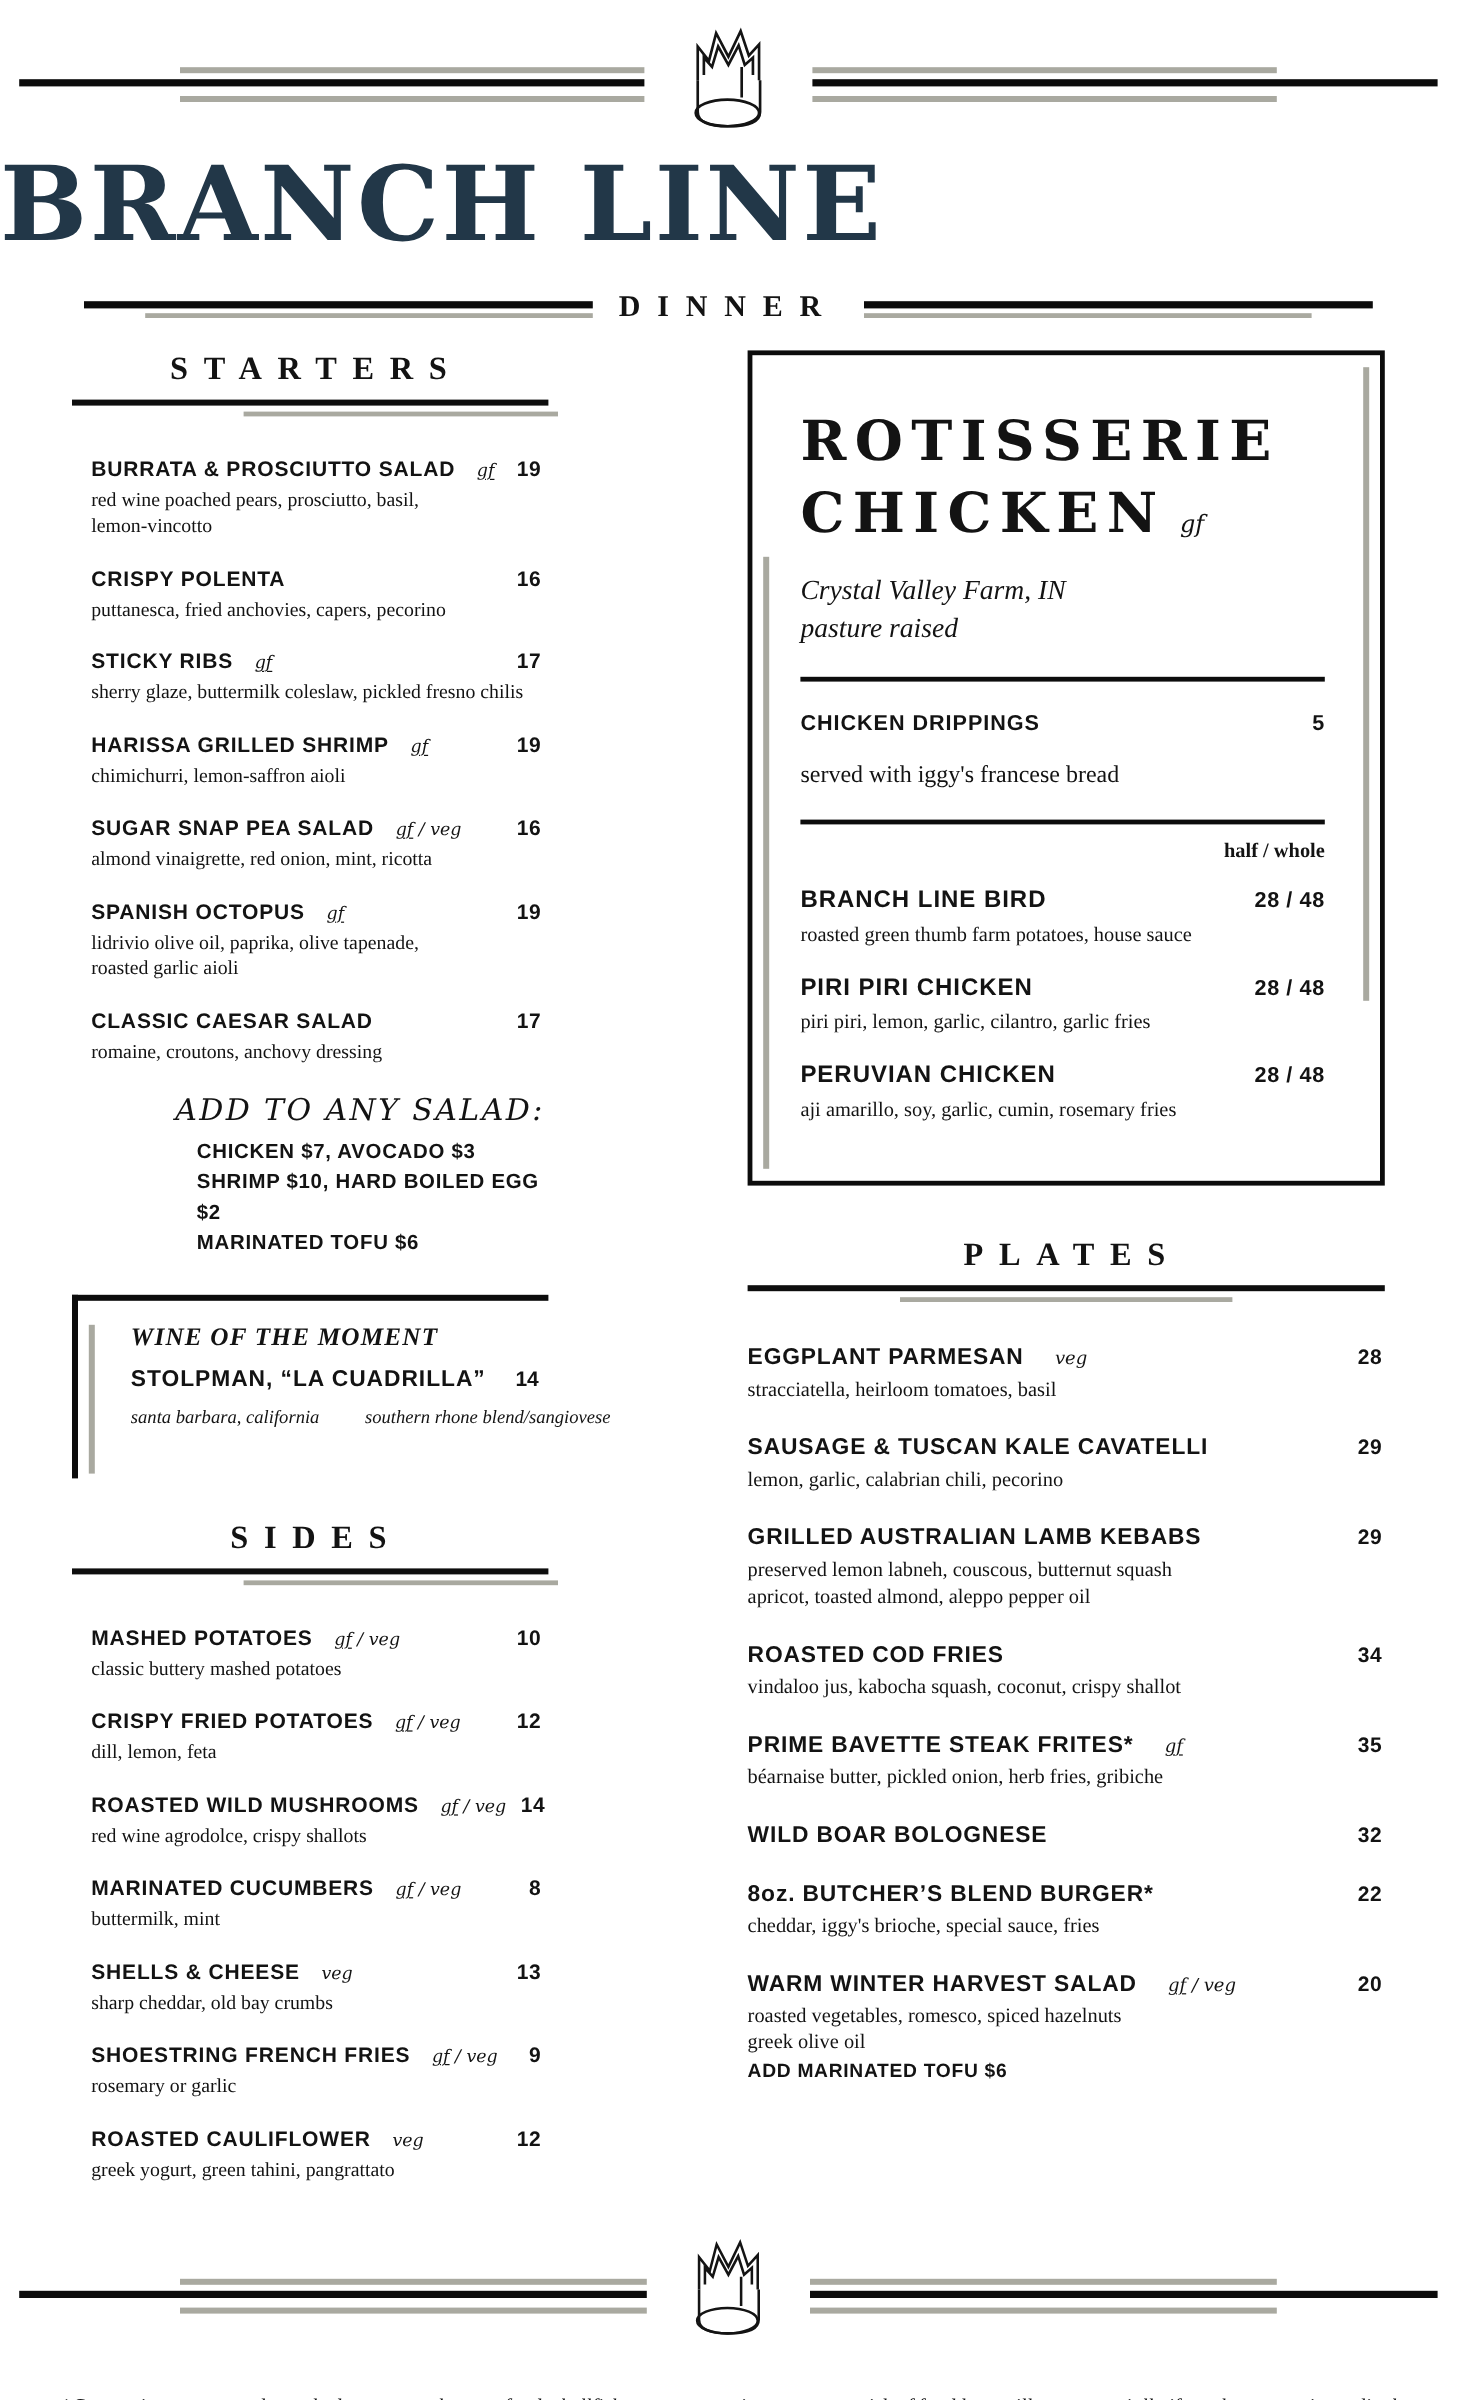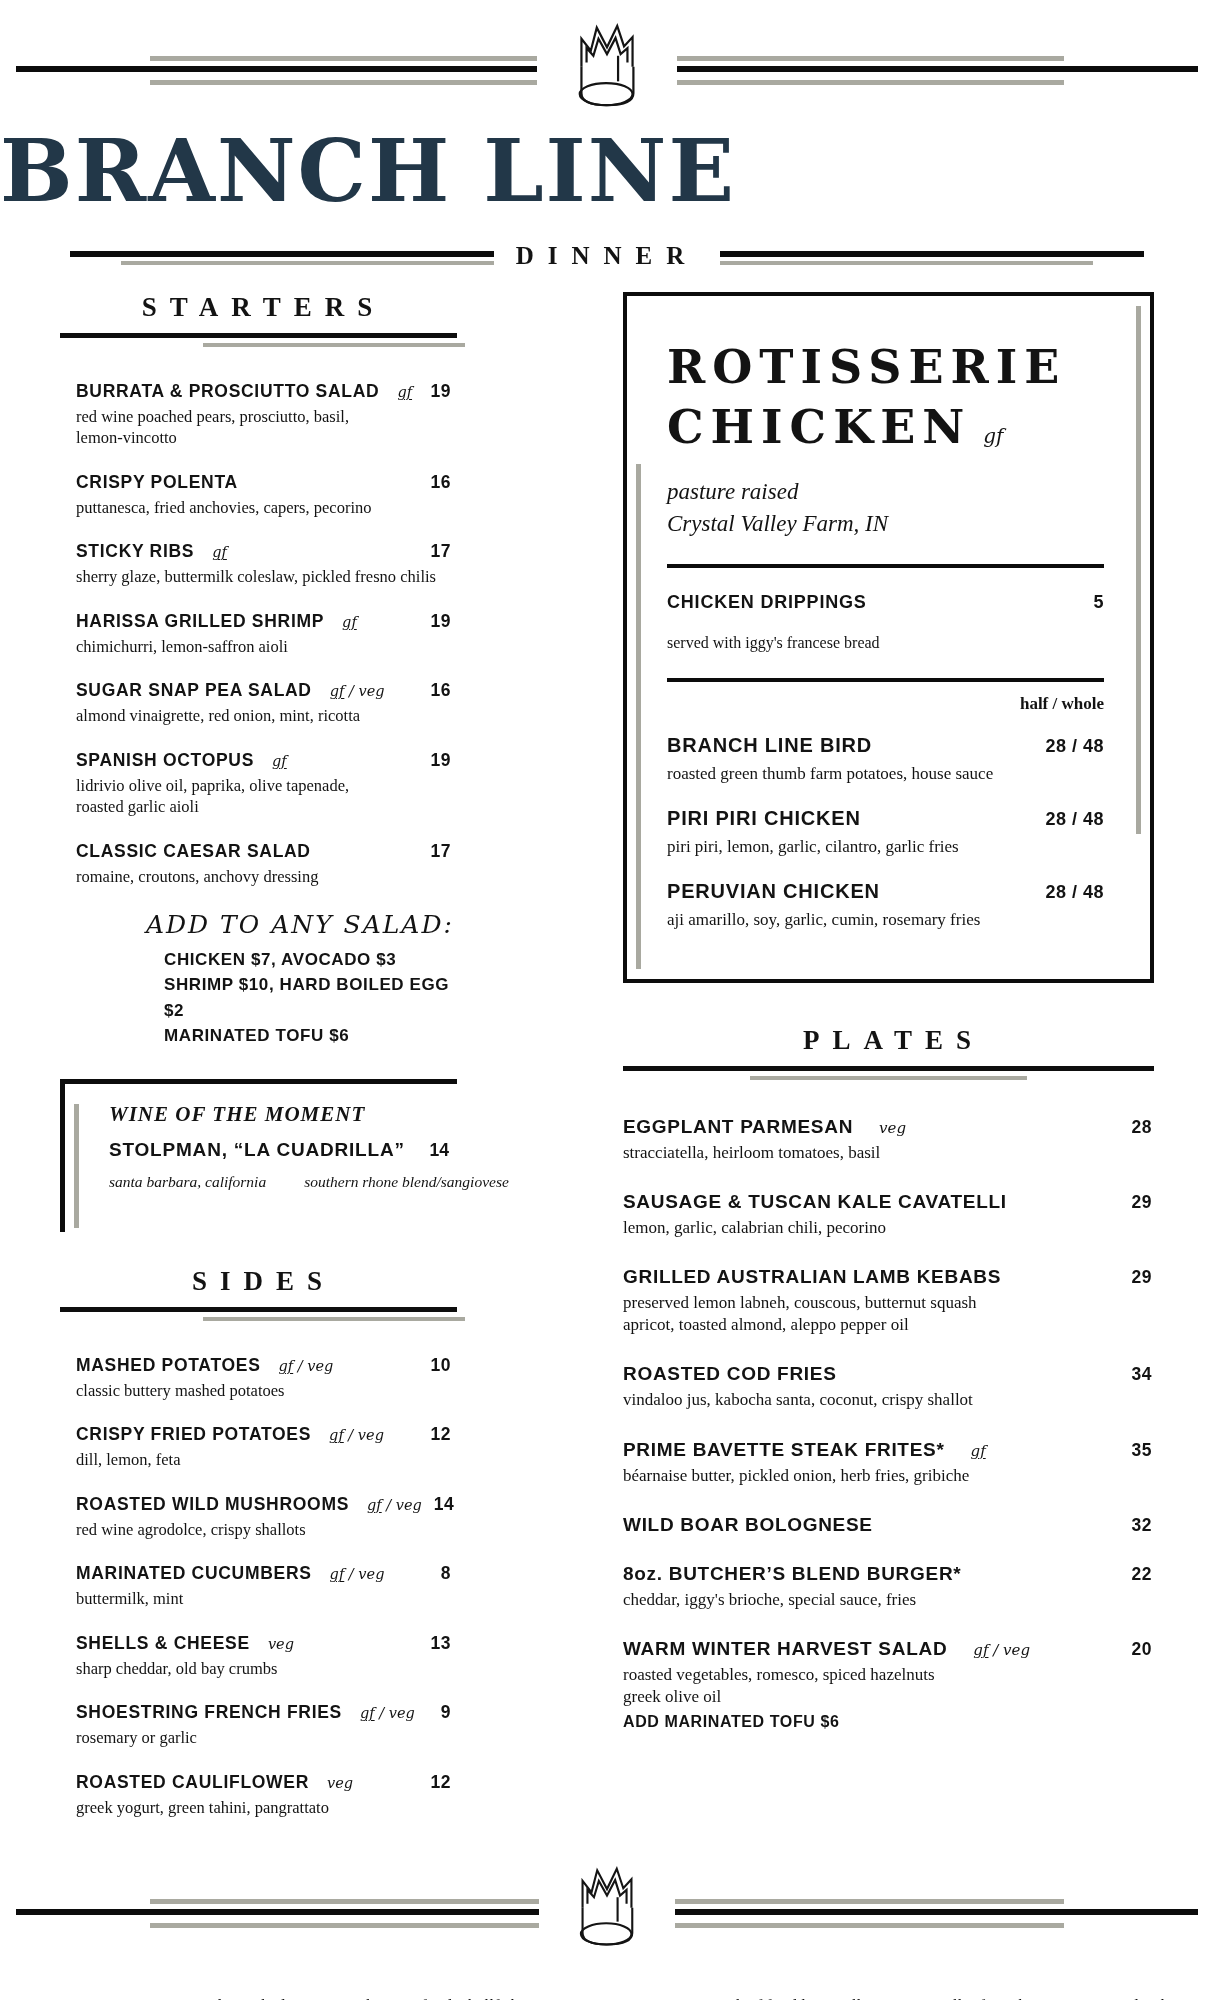--- a/index.html
+++ b/index.html
@@ -81,21 +81,21 @@
              line-height:1.3;margin:0;}
   .rot-gf{font-family:"DejaVu Serif",serif;font-style:italic;font-weight:400;font-size:20px;
           letter-spacing:0;margin-left:12px;}
   .rot-sub{font-family:"Liberation Serif",serif;font-style:italic;font-size:23px;line-height:1.4;margin-top:18px;}
   .rot-rule{height:4px;background:#0c0c0c;margin:24px 0 0 0;}
   .rot-items{margin-top:0;}
   .rot-box .item{margin-bottom:18px;}
   .rot-box .drippings{margin-top:24px;margin-bottom:0;}
   .rot-box .iname{font-size:18px;letter-spacing:0.8px;}
   .rot-box .iprice{font-size:18px;}
-  .rot-box .idesc{font-size:16px;margin-top:20px;}
+  .rot-box .idesc{font-size:20px;margin-top:20px;}
   .halfwhole{font-family:"Liberation Serif",serif;font-weight:700;font-size:17px;
              text-align:right;margin-top:12px;margin-bottom:20px;}
   .rot-main .iname{font-size:20px;}
   .rot-main .idesc{font-size:17px;margin-top:6px;}
   .rot-main{margin-bottom:22px !important;}
 
   
   .plates-section{margin-top:42px;}
   .plates-items{margin-top:36px;padding-right:2px;}
   .plates-items .item{margin-bottom:27px;}
@@ -320,22 +320,22 @@
     </div>
 
     <div class="col-right">
 
       <section class="rot-box">
         <h2 class="rot-title">
           <span>ROTISSERIE</span><br>
           <span>CHICKEN</span><span class="rot-gf">gf</span>
         </h2>
         <div class="rot-sub">
+          <div>Crystal Valley Farm, IN</div>
           <div>pasture raised</div>
-          <div>Crystal Valley Farm, IN</div>
         </div>
         <div class="rot-rule"></div>
 
         <div class="item drippings">
           <div class="row">
             <span class="iname">CHICKEN DRIPPINGS</span>
             <span class="iprice">5</span>
           </div>
           <div class="idesc">served with iggy's francese bread</div>
         </div>
@@ -408,21 +408,21 @@
 apricot, toasted almond, aleppo pepper oil</div>
 
             </div>
 
             <div class="item">
               <div class="row">
                 <span class="iname">ROASTED COD FRIES</span>
 
                 <span class="iprice">34</span>
               </div>
-              <div class="idesc">vindaloo jus, kabocha santa, coconut, crispy shallot</div>
+              <div class="idesc">vindaloo jus, kabocha squash, coconut, crispy shallot</div>
 
             </div>
 
             <div class="item">
               <div class="row">
                 <span class="iname">PRIME BAVETTE STEAK FRITES*</span>
                 <span class="itag"><u>gf</u></span>
                 <span class="iprice">35</span>
               </div>
               <div class="idesc">béarnaise butter, pickled onion, herb fries, gribiche</div>

